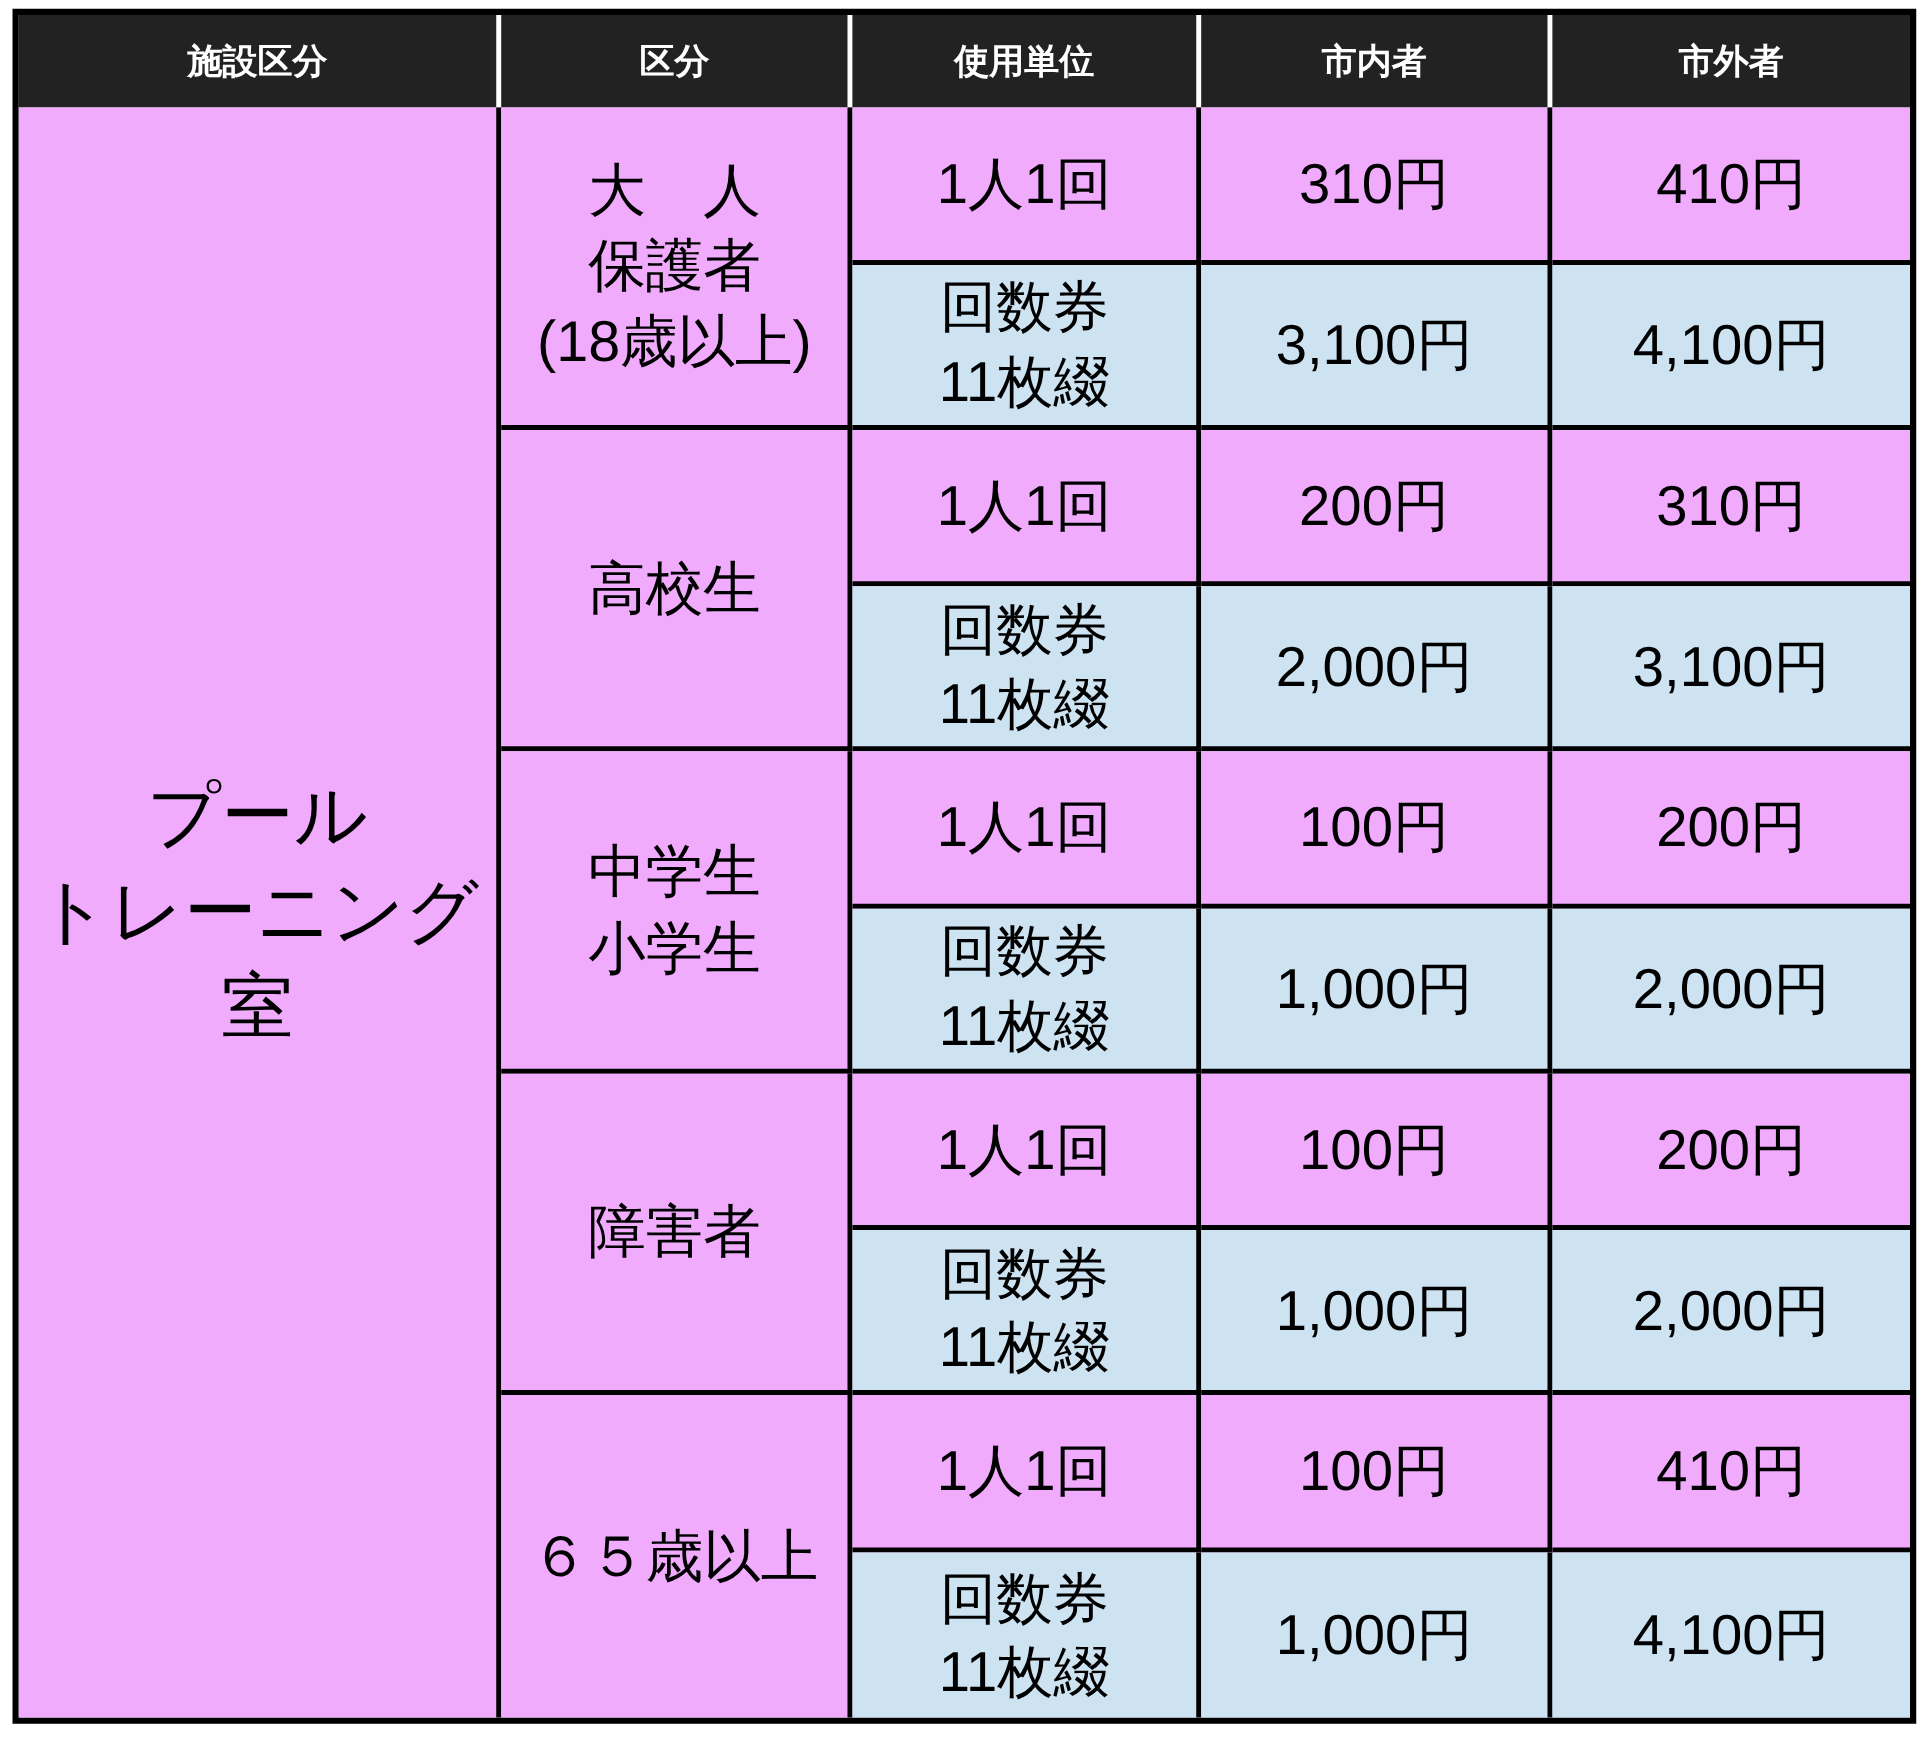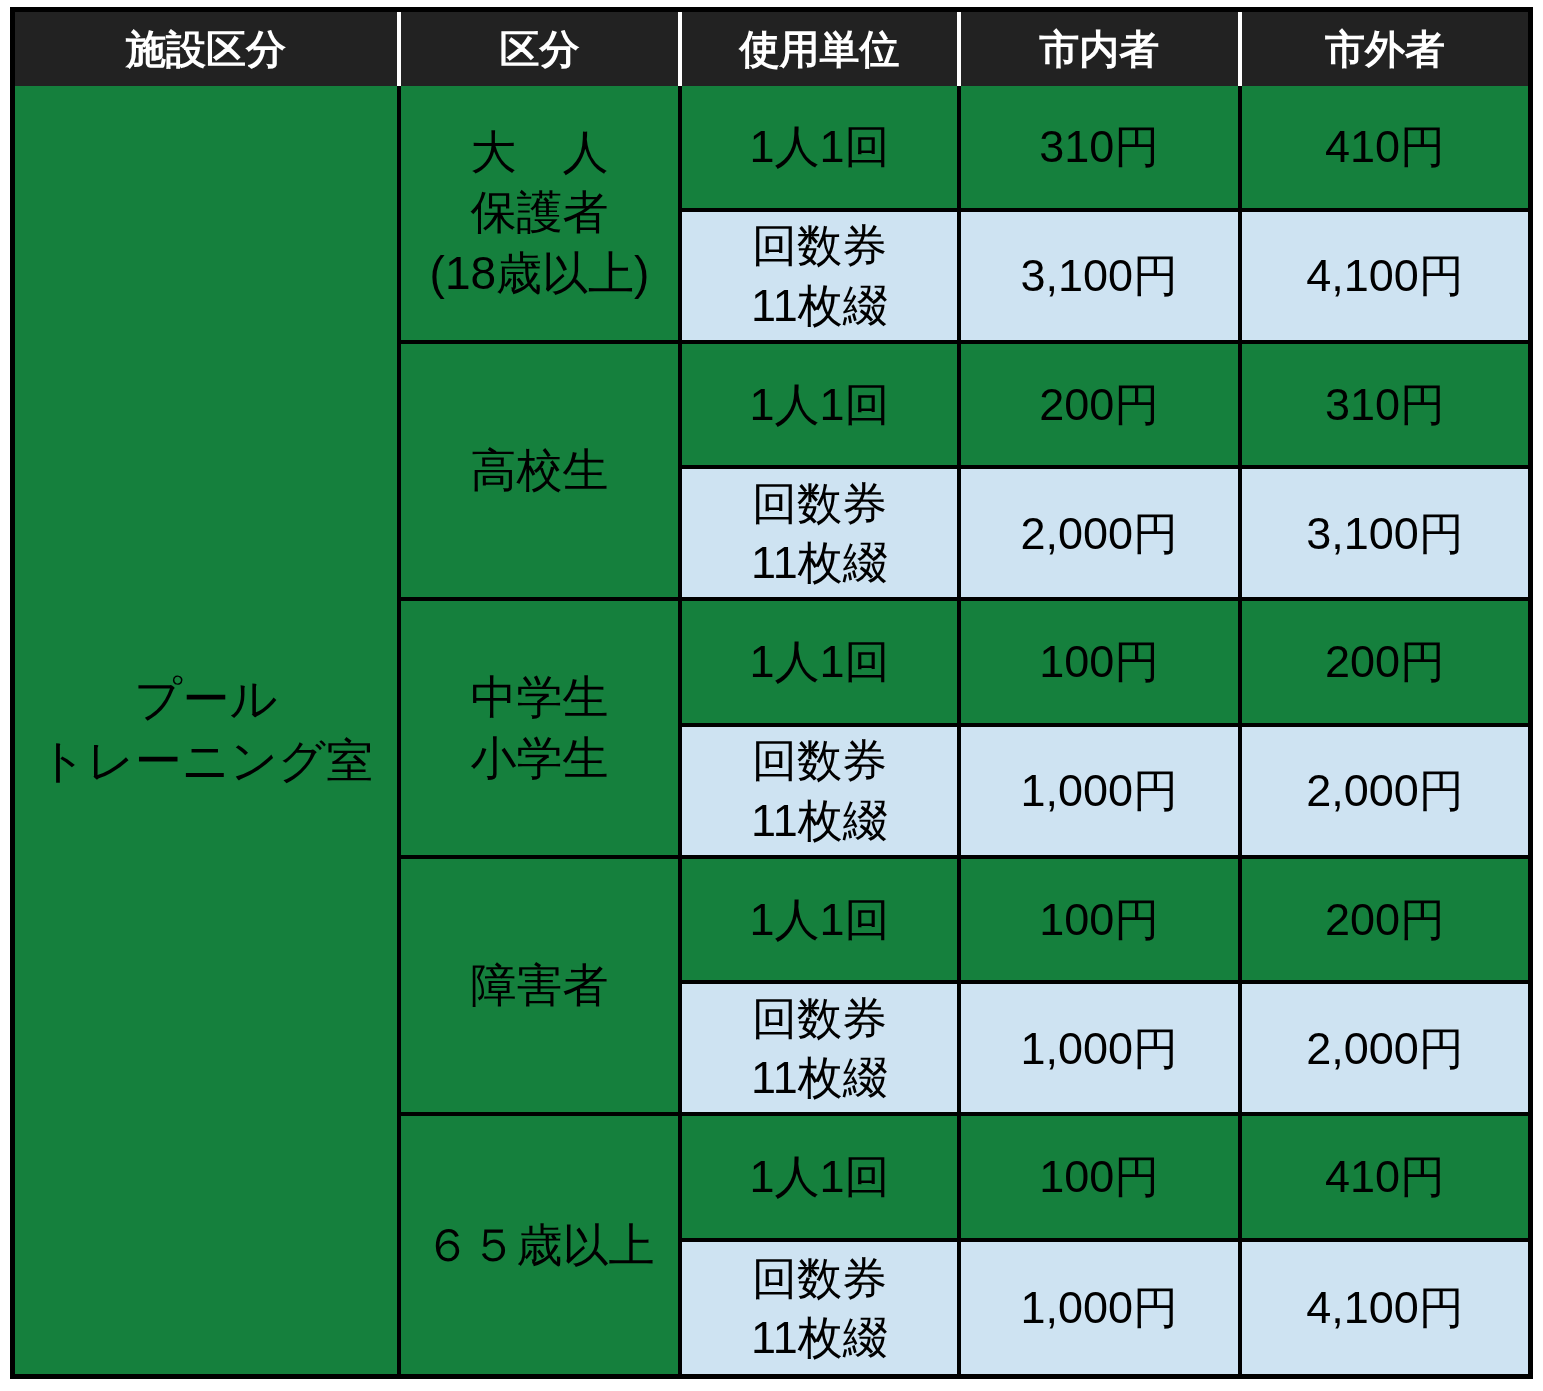--- a/index.html
+++ b/index.html
@@ -29,49 +29,49 @@
   }
   col.c1 { width: 25.5%; }
   col.c2 { width: 18.6%; }
   col.c3 { width: 18.4%; }
   col.c4 { width: 18.6%; }
   col.c5 { width: 18.9%; }
 
   th {
     background: #222222;
     color: #ffffff;
-    font-size: 40px;
+    font-size: 28px;
     font-weight: bold;
     height: 74px;
     text-align: center;
     vertical-align: middle;
     border-right: 4px solid #ffffff;
     padding: 0;
   }
   th:last-child { border-right: 0; margin-top: 36px; }
 
   td {
-    background: #15803d;
+    background: #f0abfc;
     color: #000000;
     font-size: 45px;
     text-align: center;
     vertical-align: middle;
     border-right: 4px solid #000000;
     border-bottom: 4px solid #000000;
     padding: 0;
     line-height: 1.32;
   }
   tr td:last-child { border-right: 0; }
 
   tr.row-single { height: 123px; }
   tr.row-book   { height: 129px; }
 
   td.facility {
     border-bottom: 0;
-    font-size: 47px;
+    font-size: 58px;
   }
   td.category { font-size: 46px; }
   td.category.last-group { border-bottom: 0; margin-top: 48px; }
   td.hl { background: #cee3f2; }
   tr.last-row td { border-bottom: 0; }
 </style>
 </head>
 <body>
 
 <div class="table-wrap">

